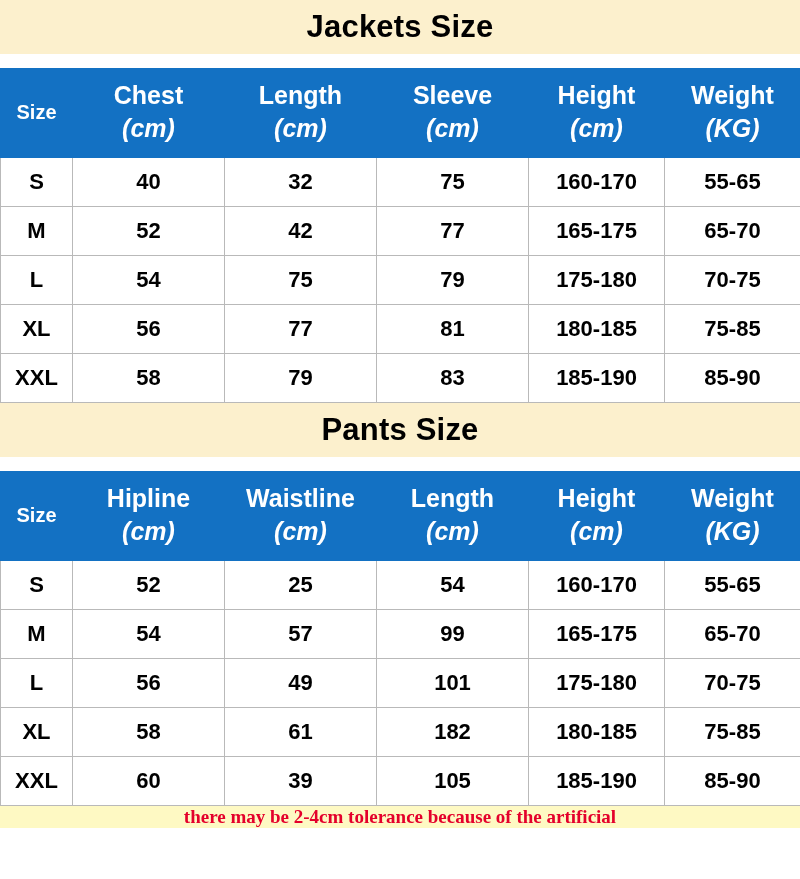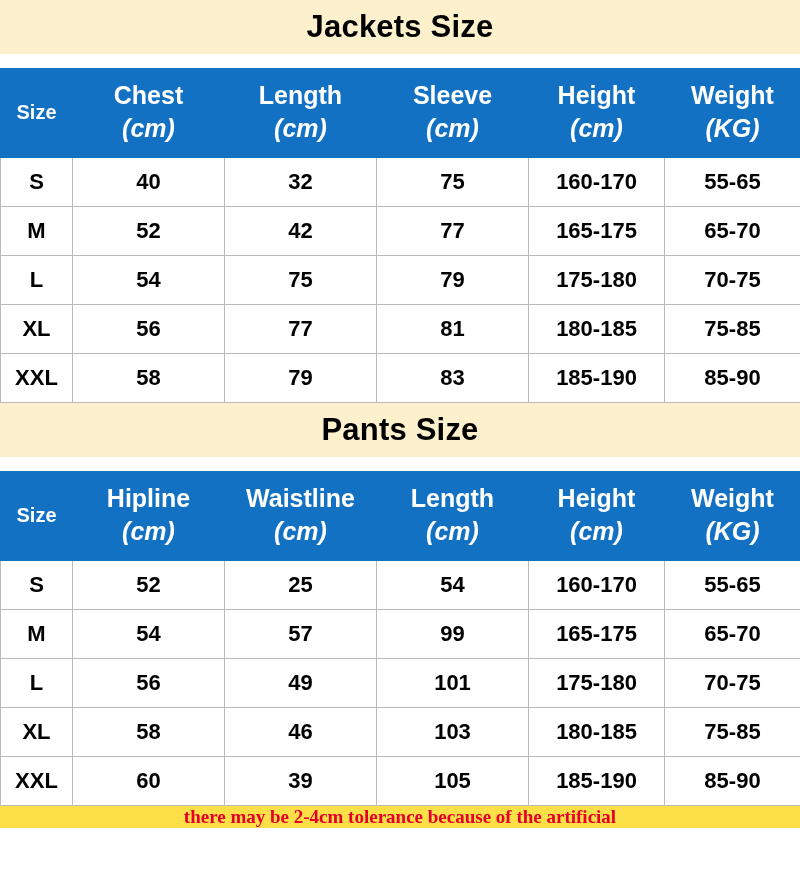--- a/index.html
+++ b/index.html
@@ -71,21 +71,21 @@
   .col-a { width: 152px; }
   .col-b { width: 152px; }
   .col-c { width: 152px; }
   .col-d { width: 136px; }
   .col-e { width: 136px; }
   .note {
     flex: 1 1 auto;
     display: flex;
     align-items: center;
     justify-content: center;
-    background: #fde047;
+    background: #fef9c3;
     color: #e4002b;
     font-size: 19px;
     font-weight: bold;
     text-align: center;
     font-family: "Liberation Serif", serif;
   }
   .spacer-top { height: 6px; background: #fcf0cd; }
 </style>
 </head>
 <body>
@@ -235,22 +235,22 @@
         <td>L</td>
         <td>56</td>
         <td>49</td>
         <td>101</td>
         <td>175-180</td>
         <td>70-75</td>
       </tr>
       <tr>
         <td>XL</td>
         <td>58</td>
-        <td>46</td>
-        <td>103</td>
+        <td>61</td>
+        <td>182</td>
         <td>180-185</td>
         <td>75-85</td>
       </tr>
       <tr>
         <td>XXL</td>
         <td>60</td>
         <td>39</td>
         <td>105</td>
         <td>185-190</td>
         <td>85-90</td>

